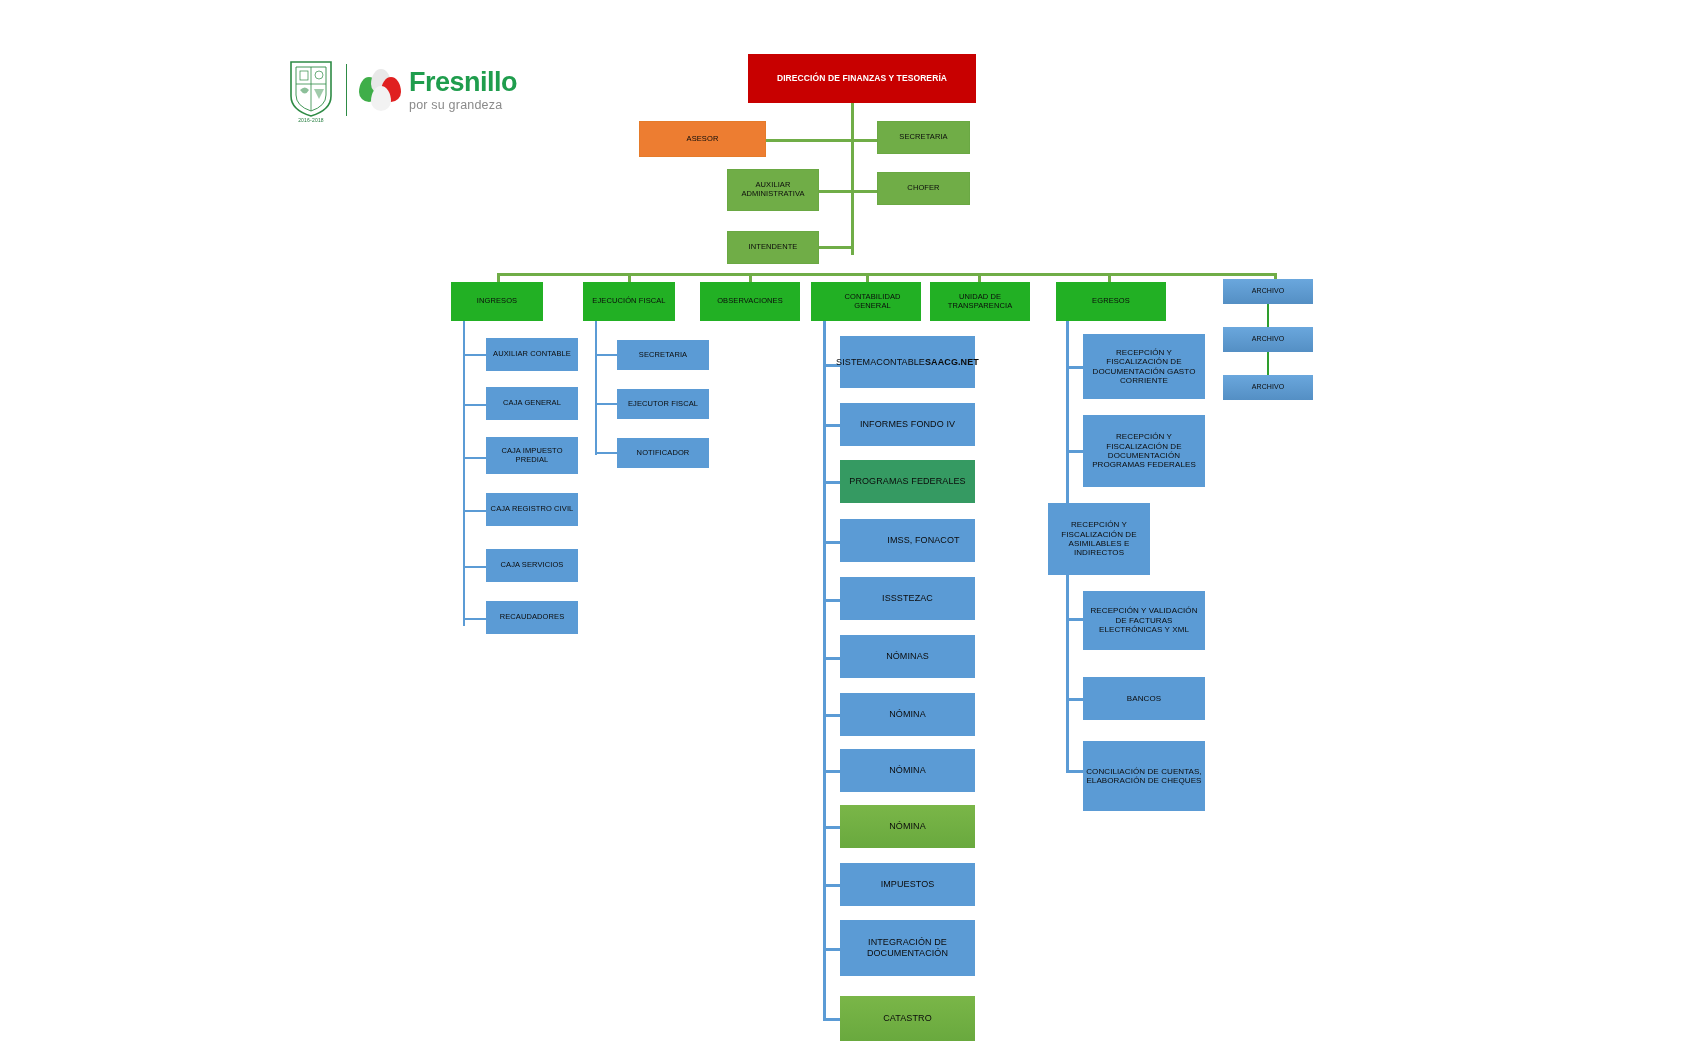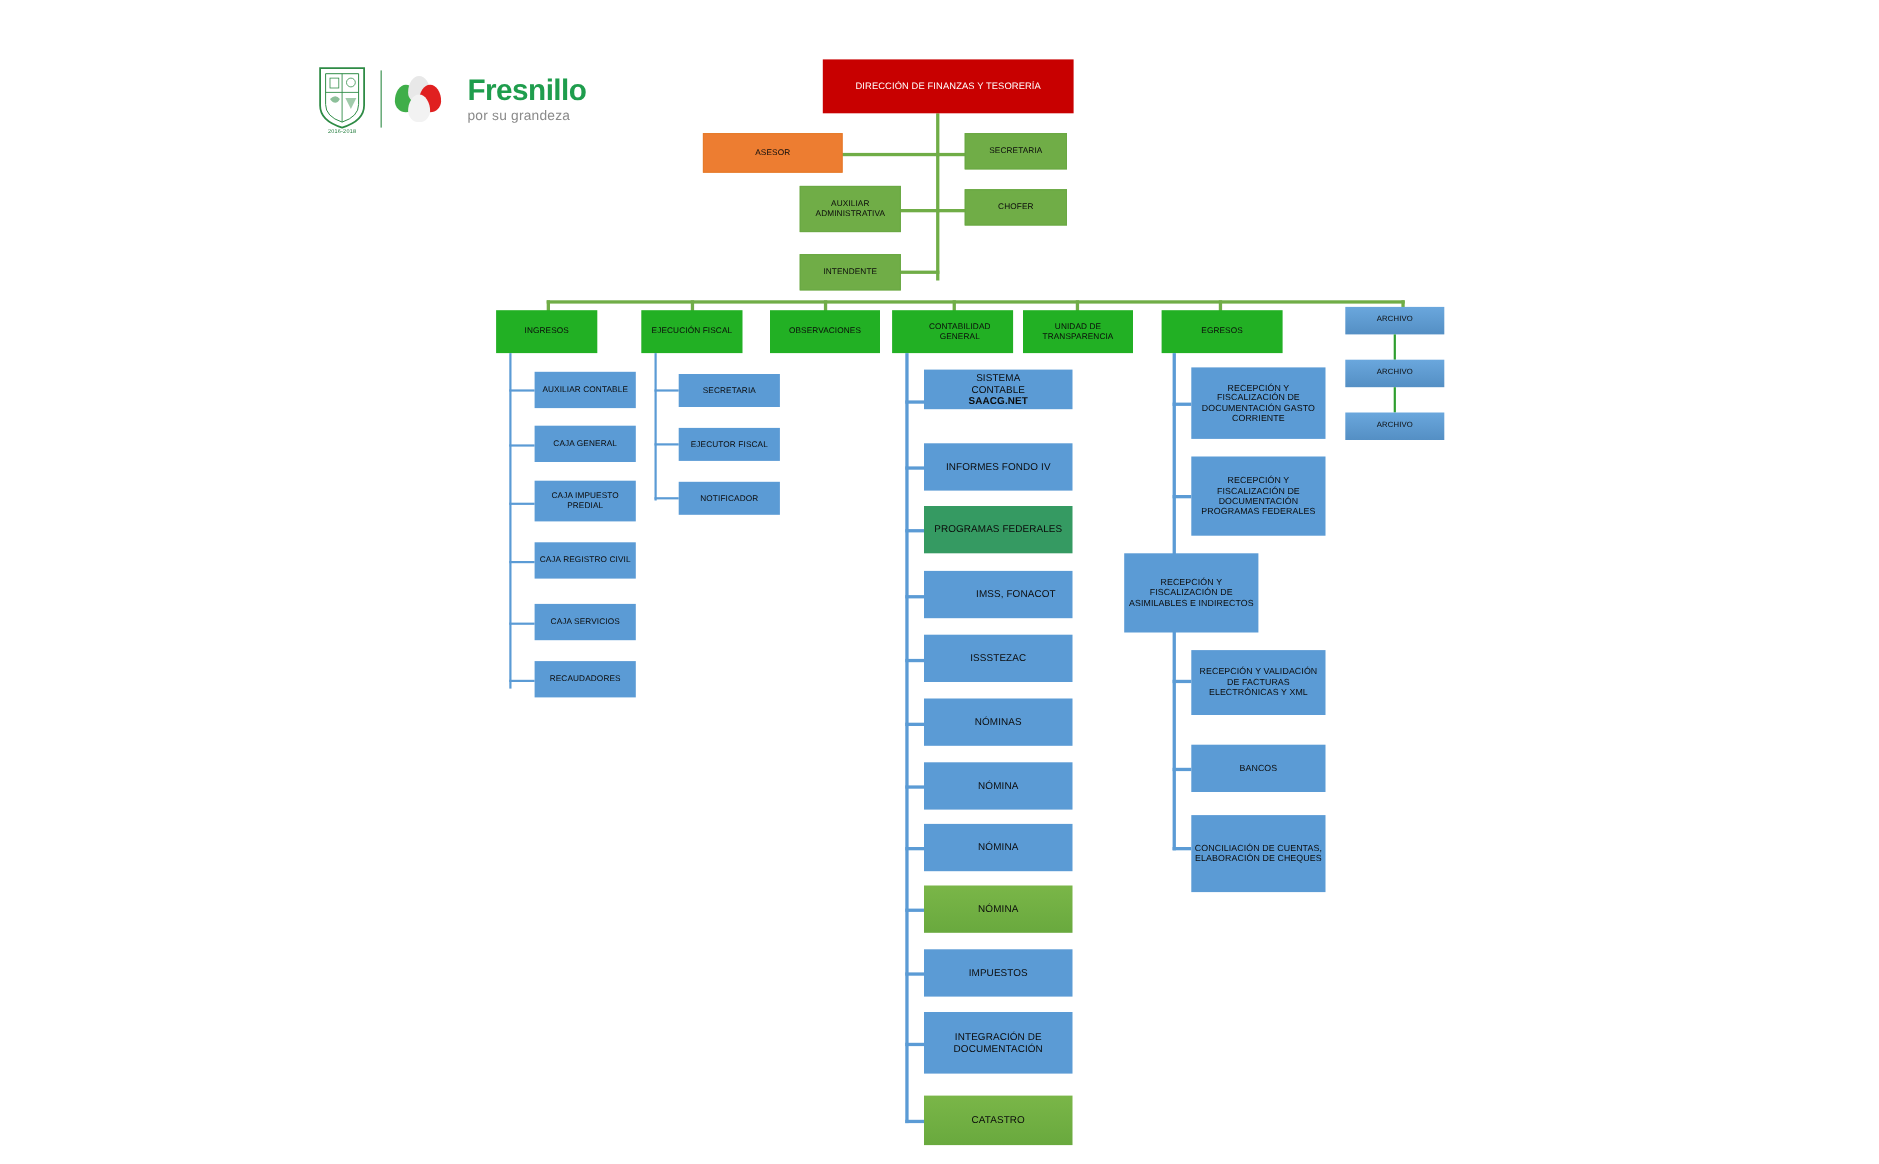--- a/index.html
+++ b/index.html
@@ -28,21 +28,21 @@
     justify-content: center;
     text-align: center;
     color: #0b0b0b;
     line-height: 1.18;
     padding: 2px 3px;
     letter-spacing: 0.1px;
   }
   .box-red {
     background: #c80000;
     color: #ffffff;
-    font-weight: normal;
+    font-weight: bold;
   }
   .box-orange {
     background: #ed7d31;
     border: 1px solid #e2enabled;
     border: 1px solid #e57b2a;
   }
   .box-olive {
     background: #70ad47;
     border: 1px solid #6aa843;
   }
@@ -106,21 +106,21 @@
     font-size: 5px;
     color: #1f7a3a;
     letter-spacing: 0.2px;
   }
   .divider-v {
     width: 1px; height: 52px;
     background: #2e8b45;
     margin: 0 12px;
   }
   .fres {
-    display: flex; align-items: center; gap: 16px;
+    display: flex; align-items: center;
   }
   .fres-flower { position: relative; width: 44px; height: 42px; }
   .petal { position: absolute; width: 20px; height: 25px; border-radius: 50% 50% 50% 50%/ 60% 60% 40% 40%; }
   .fres-text { margin-left: 6px; }
   .fres-name {
     font-size: 27px; font-weight: bold; color: #1f9d4d; letter-spacing: -0.5px;
     line-height: 1;
   }
   .fres-sub {
     font-size: 12.5px; color: #8a8a8a; letter-spacing: 0.2px; margin-top: 2px;
@@ -243,21 +243,21 @@
 
   <div class="line-blue" style="left:595px; top:403px; width:22px; height:2px;"></div>
   <div class="box box-blue" style="left:617px; top:389px; width:92px; height:30px; font-size:7.5px;">EJECUTOR FISCAL</div>
 
   <div class="line-blue" style="left:595px; top:452px; width:22px; height:2px;"></div>
   <div class="box box-blue" style="left:617px; top:438px; width:92px; height:30px; font-size:7.5px;">NOTIFICADOR</div>
 
   <div class="line-blue" style="left:823px; top:321px; width:3px; height:700px;"></div>
 
   <div class="line-blue" style="left:823px; top:364px; width:17px; height:3px;"></div>
-  <div class="box box-blue" style="left:840px; top:336px; width:135px; height:36px; font-size:9px; flex-direction:column;">
+  <div class="box box-blue" style="left:840px; top:336px; width:135px; height:52px; font-size:9px; flex-direction:row;">
     <span>SISTEMA</span>
     <span>CONTABLE</span>
     <span style="font-weight:bold;">SAACG.NET</span>
   </div>
 
   <div class="line-blue" style="left:823px; top:424px; width:17px; height:3px;"></div>
   <div class="box box-blue" style="left:840px; top:403px; width:135px; height:43px; font-size:9px;">INFORMES FONDO IV</div>
 
   <div class="line-blue" style="left:823px; top:481px; width:17px; height:3px;"></div>
   <div class="box box-teal" style="left:840px; top:460px; width:135px; height:43px; font-size:9px;">PROGRAMAS FEDERALES</div>
@@ -291,21 +291,21 @@
 
   <div class="line-blue" style="left:1066px; top:321px; width:3px; height:452px;"></div>
 
   <div class="line-blue" style="left:1066px; top:366px; width:17px; height:3px;"></div>
   <div class="box box-blue" style="left:1083px; top:334px; width:122px; height:65px; font-size:8px;">RECEPCIÓN Y FISCALIZACIÓN DE DOCUMENTACIÓN GASTO CORRIENTE</div>
 
   <div class="line-blue" style="left:1066px; top:450px; width:17px; height:3px;"></div>
   <div class="box box-blue" style="left:1083px; top:415px; width:122px; height:72px; font-size:8px;">RECEPCIÓN Y FISCALIZACIÓN DE DOCUMENTACIÓN PROGRAMAS FEDERALES</div>
 
   <div class="line-blue" style="left:1066px; top:538px; width:17px; height:3px;"></div>
-  <div class="box box-blue" style="left:1022px; top:503px; width:122px; height:72px; font-size:8px;">RECEPCIÓN Y FISCALIZACIÓN DE ASIMILABLES E INDIRECTOS</div>
+  <div class="box box-blue" style="left:1048px; top:503px; width:102px; height:72px; font-size:8px;">RECEPCIÓN Y FISCALIZACIÓN DE ASIMILABLES E INDIRECTOS</div>
 
   <div class="line-blue" style="left:1066px; top:618px; width:17px; height:3px;"></div>
   <div class="box box-blue" style="left:1083px; top:591px; width:122px; height:59px; font-size:8px;">RECEPCIÓN Y VALIDACIÓN DE FACTURAS ELECTRÓNICAS Y XML</div>
 
   <div class="line-blue" style="left:1066px; top:698px; width:17px; height:3px;"></div>
   <div class="box box-blue" style="left:1083px; top:677px; width:122px; height:43px; font-size:8px;">BANCOS</div>
 
   <div class="line-blue" style="left:1066px; top:770px; width:17px; height:3px;"></div>
   <div class="box box-blue" style="left:1083px; top:741px; width:122px; height:70px; font-size:8px;">CONCILIACIÓN DE CUENTAS, ELABORACIÓN DE CHEQUES</div>
 

